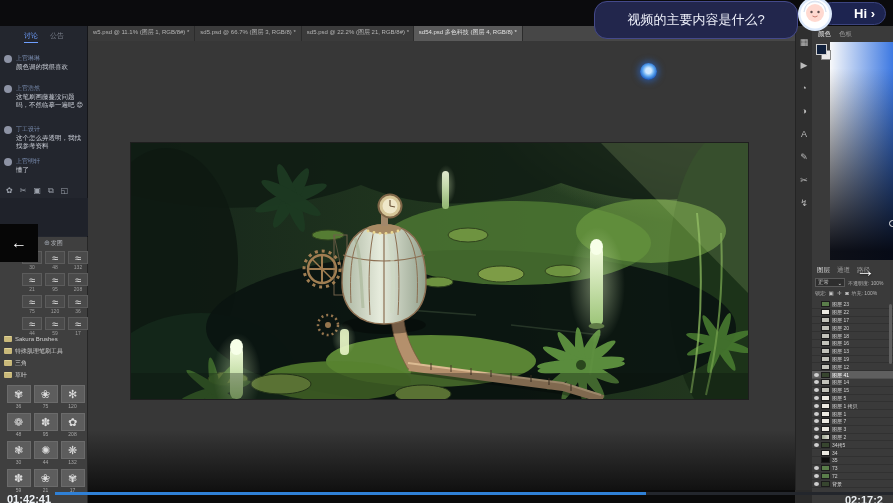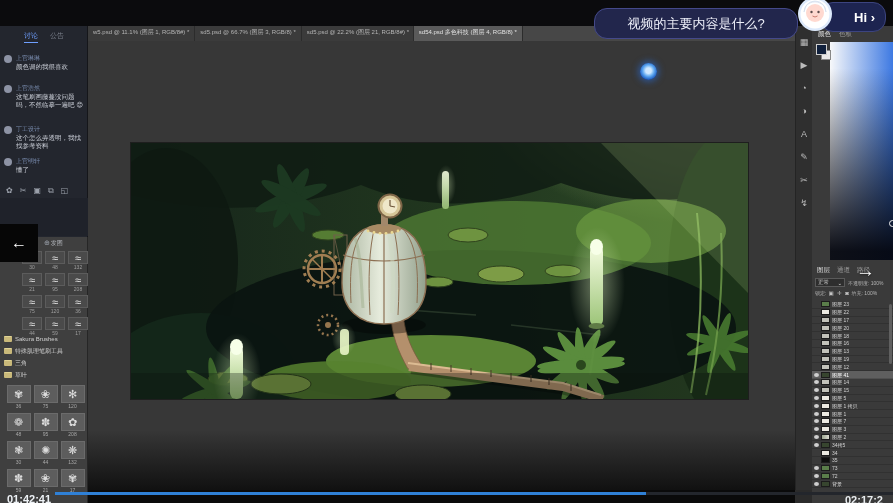--- a/index.html
+++ b/index.html
@@ -12,24 +12,24 @@
   .menu-hint{left:30px;top:1px;font-size:6px;color:#8a8a8a;opacity:.55;white-space:nowrap;}
   .vtitle{left:27px;top:4px;font-size:15px;font-weight:bold;color:#f2f4ff;text-shadow:0 0 2px #3f6dd8;letter-spacing:.5px;white-space:nowrap;}
   .opt-hint{left:238px;top:15px;font-size:7px;color:#9a9a9a;opacity:.4;letter-spacing:2px;}
   .hicon{top:6px;width:22px;height:18px;color:#d8d8d8;}
   .hicon svg{width:100%;height:100%;}
   .widget-track{left:398px;top:15px;width:50px;height:2px;background:#6a6a6a;border-radius:2px;}
   .widget-dot{left:396px;top:12px;width:7px;height:7px;border-radius:50%;background:#cfcfcf;}
   .widget-chip{left:418px;top:9px;width:26px;height:10px;border:1px solid #8a8a8a;border-radius:2px;background:#2e2e2e;}
   .close-btn{left:566px;top:3px;width:21px;height:21px;border-radius:50%;background:#3b3e44;color:#e8e8e8;
     display:flex;align-items:center;justify-content:center;font-size:12px;}
-  .pill{left:594px;top:8px;width:204px;height:31px;background:#22264c;border:1px solid #44498a;border-radius:13px;
+  .pill{left:594px;top:1px;width:204px;height:38px;background:#22264c;border:1px solid #44498a;border-radius:13px;
     display:flex;align-items:center;justify-content:center;z-index:41;}
   .pill span{font-size:13px;color:#eceef8;white-space:nowrap;}
-  .hi-btn{left:820px;top:2px;width:66px;height:30px;background:#1d2450;border:1px solid #3c447f;border-radius:13px;
+  .hi-btn{left:820px;top:2px;width:66px;height:23px;background:#1d2450;border:1px solid #3c447f;border-radius:13px;
     display:flex;align-items:center;justify-content:flex-end;padding-right:10px;z-index:41;}
   .hi-btn span{font-size:13px;font-weight:bold;color:#fff;}
   .avatar{left:797px;top:-4px;width:36px;height:36px;z-index:42;}
 
   
   .tabbar{left:88px;top:26px;width:707px;height:15px;background:#474747;display:flex;align-items:flex-start;z-index:5;}
   .doc-tab{height:15px;padding:2px 5px 0 5px;background:#3b3b3b;border-right:1px solid #2c2c2c;color:#b5b5b5;
     font-size:6px;white-space:nowrap;overflow:hidden;max-width:112px;}
   .doc-tab.active{background:#5a5a5a;color:#e2e2e2;}
 

